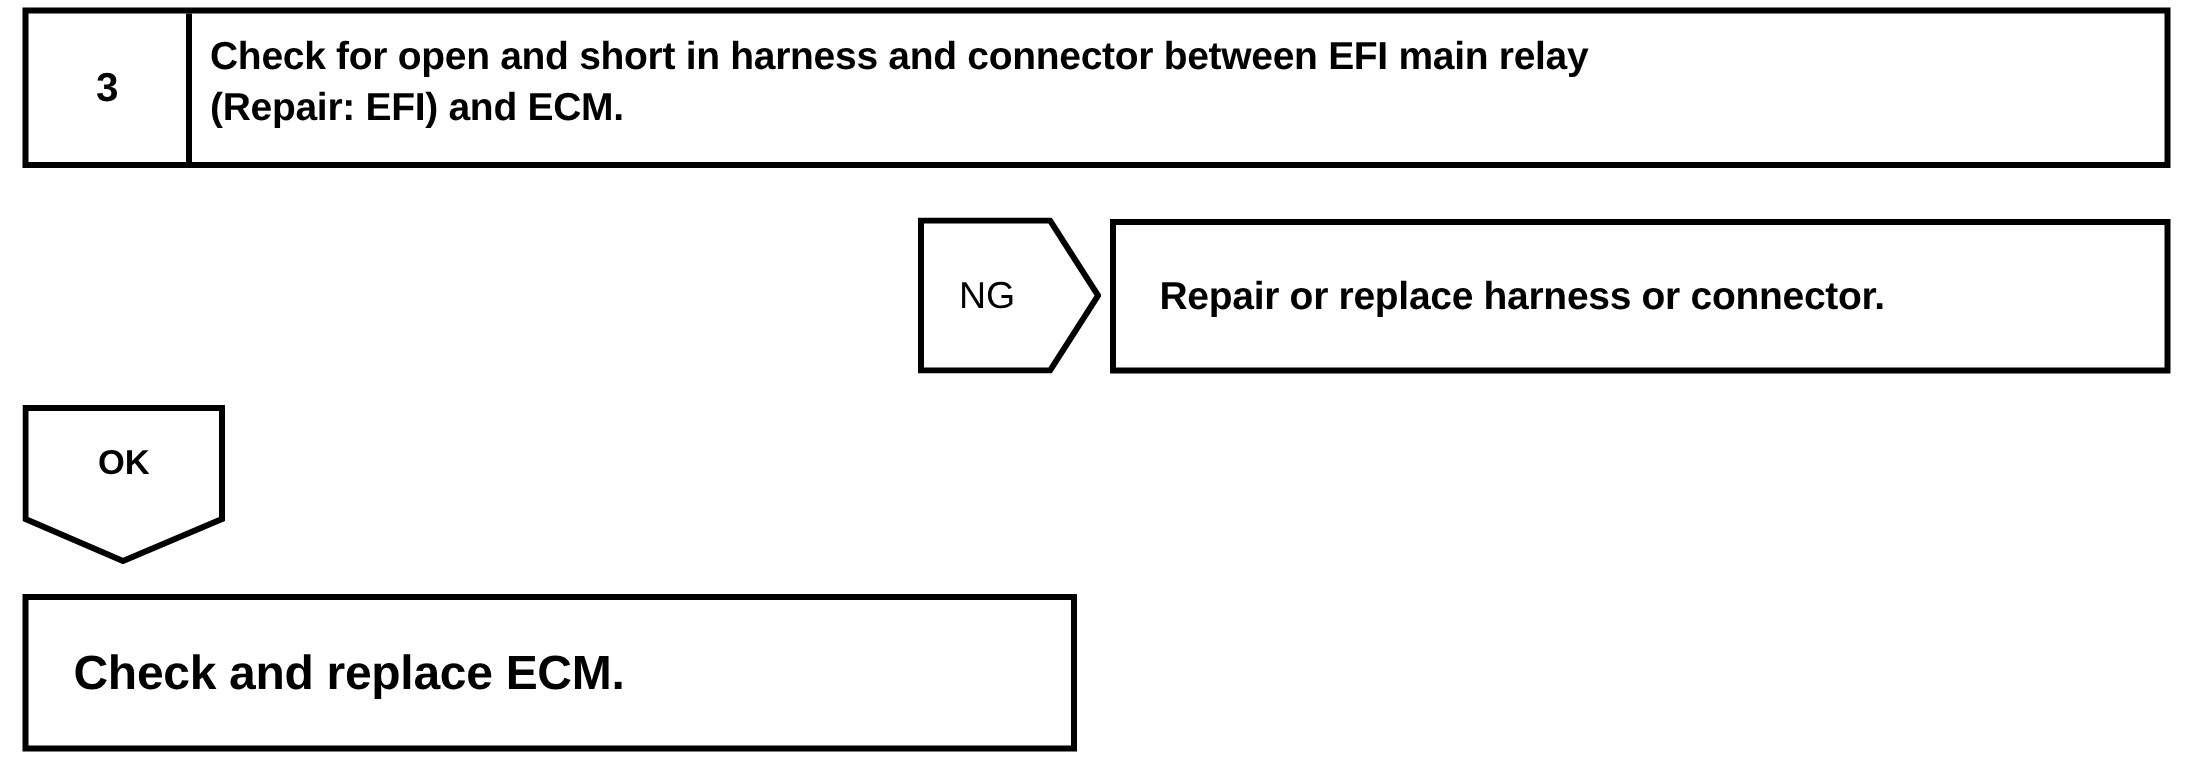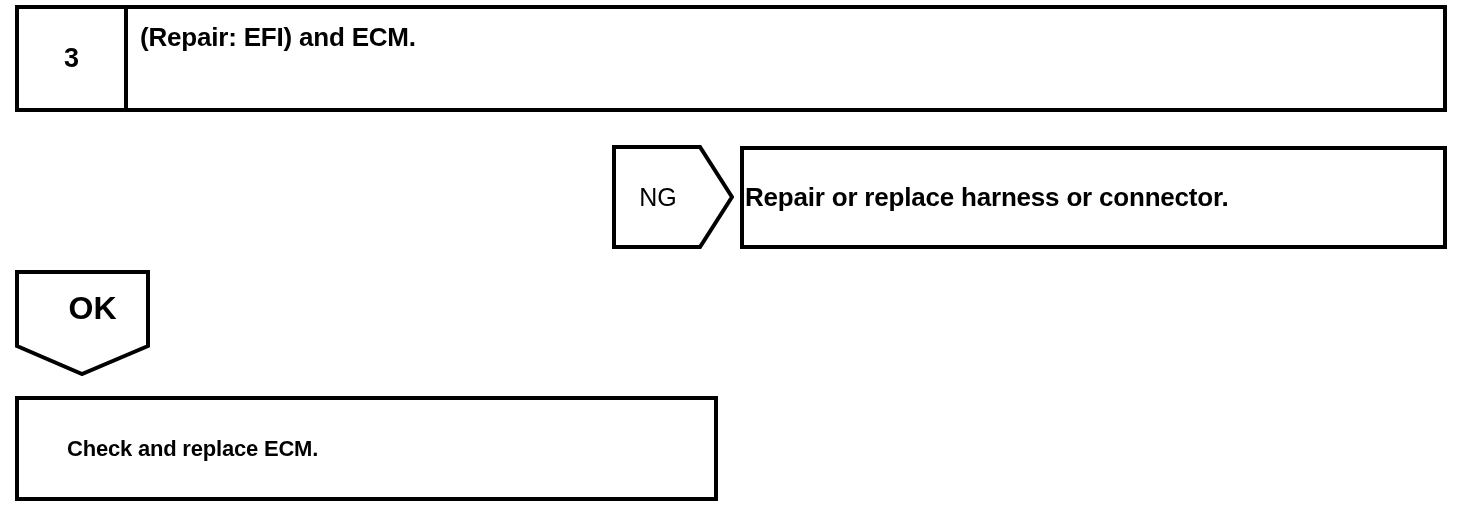--- a/index.html
+++ b/index.html
@@ -100,21 +100,21 @@
     height: 103px;
     box-sizing: border-box;
     border: 4px solid #000000;
     background: #ffffff;
     display: flex;
     align-items: center;
   }
   .repair-text {
     font-size: 26px;
     font-weight: bold;
-    padding-left: 1px;
+    padding-left: 29px;
     white-space: nowrap;
     letter-spacing: -0.2px;
   }
 
   
   .ok-pentagon {
     position: absolute;
     left: 15px;
     top: 270px;
     width: 135px;
@@ -122,64 +122,64 @@
   }
   .ok-pentagon svg {
     position: absolute;
     inset: 0;
     width: 100%;
     height: 100%;
     display: block;
   }
   .ok-label {
     position: absolute;
-    left: 10px;
+    left: 0;
     top: 0;
     width: 135px;
     height: 76px;
     display: flex;
     align-items: center;
     justify-content: center;
-    font-size: 32px;
+    font-size: 23px;
     font-weight: bold;
     letter-spacing: 0px;
   }
 
   
   .ecm-box {
     position: absolute;
     left: 15px;
     top: 396px;
     width: 703px;
     height: 105px;
     box-sizing: border-box;
     border: 4px solid #000000;
     background: #ffffff;
     display: flex;
     align-items: center;
   }
   .ecm-text {
-    font-size: 22px;
+    font-size: 32px;
     font-weight: bold;
     padding-left: 30px;
     white-space: nowrap;
     letter-spacing: -0.2px;
-    margin-left: 18px;
   }
 </style>
 </head>
 <body>
 
 <div id="page">
 
   <div class="step-row">
     <div class="step-number-cell">
       <span class="step-number">3</span>
     </div>
     <div class="step-text-cell">
+      <div class="step-text-line">Check for open and short in harness and connector between EFI main relay</div>
       <div class="step-text-line">(Repair: EFI) and ECM.</div>
     </div>
   </div>
 
   <div class="ng-pentagon">
     <svg viewBox="0 0 122 104" preserveAspectRatio="none">
       <polygon points="2,2 88,2 120,52 88,102 2,102" fill="#ffffff" stroke="#000000" stroke-width="4" stroke-linejoin="miter"></polygon>
     </svg>
     <span class="ng-label">NG</span>
   </div>

